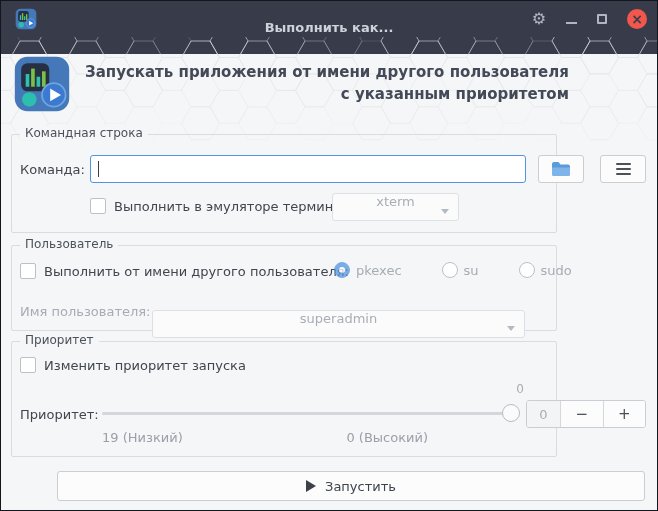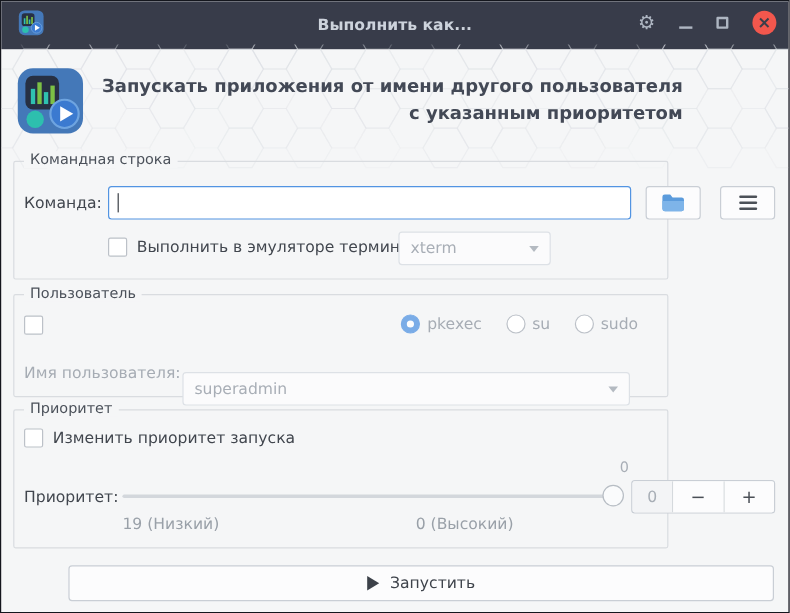--- a/index.html
+++ b/index.html
@@ -3,21 +3,21 @@
 <meta charset="utf-8">
 <style>
   * { box-sizing: border-box; margin: 0; padding: 0; }
   html,body { background:#2a2d37; }
   body { font-family: "DejaVu Sans", "Liberation Sans", sans-serif; }
 
   .window { position:relative; width:658px; height:511px; background:#f5f6f7;
             border:1px solid #14161d; overflow:hidden; margin:0 auto; }
 
   
-  .titlebar { position:absolute; left:0; top:0; right:0; height:40px; background:#383c4a;
+  .titlebar { position:absolute; left:0; top:0; right:0; height:53px; background:#383c4a;
               display:flex; align-items:center; }
   .tb-icon { position:absolute; left:14px; top:7px; width:22px; height:22px; }
   .tb-title { position:absolute; left:0; right:0; text-align:center; color:#cdd3dc;
               font-size:13px; font-weight:bold; }
   .tb-controls { position:absolute; right:10px; top:0; height:36px; display:flex;
                  align-items:center; gap:20px; }
   .tb-gear { color:#aeb6c2; font-size:16px; line-height:1; cursor:default; }
   .tb-min { width:11px; height:2px; background:#aeb6c2; margin-top:8px; }
   .tb-restore { width:10px; height:10px; border:2px solid #aeb6c2; border-radius:1px; }
   .tb-close { width:20px; height:20px; border-radius:50%; background:#f2574d; color:#3a3e4a;
@@ -61,27 +61,27 @@
 
   .checkbox { position:absolute; width:16px; height:16px; background:#fff;
               border:1px solid #bcc1c8; border-radius:2px; }
 
   .radio { width:16px; height:16px; border-radius:50%; background:#fff;
            border:1px solid #bcc1c8; flex:0 0 auto; }
   .radio.selected { background:#5294e2; border-color:#5294e2; opacity:.75; position:relative; }
   .radio.selected::after { content:''; position:absolute; left:4px; top:4px; width:6px;
                            height:6px; border-radius:50%; background:#fff; }
   .radio-row { position:absolute; left:322px; top:16px; display:flex; align-items:center;
-               gap:20px; }
+               gap:40px; }
   .radio-pair { display:flex; align-items:center; gap:6px; }
   .radio-pair span { font-size:13px; color:#a6acb4; }
 
   .combo { position:absolute; height:28px; background:#fbfbfc; border:1px solid #dde1e6;
            border-radius:3px; display:flex; align-items:center; padding:0 9px;
-           color:#a8aeb6; font-size:13px; }
+           color:#a8aeb6; font-size:13px;flex-direction:column; }
   .combo .chev { margin-left:auto; width:0; height:0; border-left:4px solid transparent;
                  border-right:4px solid transparent; border-top:5px solid #b4bac1; }
 
   .track  { position:absolute; left:90px; top:70px; width:412px; height:3px;
             background:#d3d7dc; border-radius:2px; }
   .handle { position:absolute; left:490px; top:62px; width:18px; height:18px;
             border-radius:50%; background:#fafbfc; border:1px solid #b7bdc4; }
 
   .spinbox { position:absolute; left:514px; top:58px; width:120px; height:28px;
              border:1px solid #c9ced5; border-radius:3px; display:flex; overflow:hidden;
@@ -259,20 +259,21 @@
     <div class="combo" style="left:320px; top:58px; width:127px;">
       <span>xterm</span>
       <span class="chev"></span>
     </div>
   </div>
 
   <div class="group" id="group-user">
     <span class="group-legend">Пользователь</span>
 
     <span class="checkbox" style="left:8px; top:17px;"></span>
+    <span class="lbl" style="left:32px; top:18px;">Выполнить от имени другого пользователя:</span>
 
     <div class="radio-row">
       <span class="radio-pair">
         <i class="radio selected"></i>
         <span>pkexec</span>
       </span>
       <span class="radio-pair">
         <i class="radio"></i>
         <span>su</span>
       </span>

